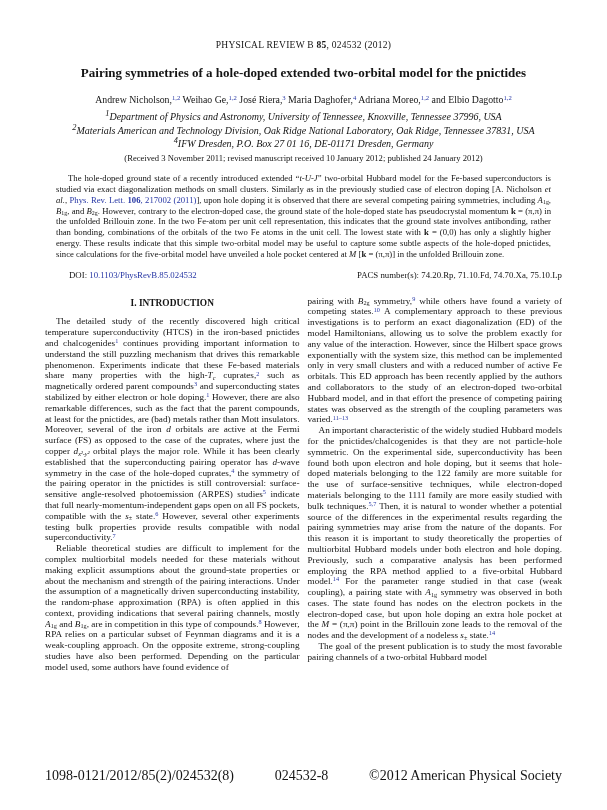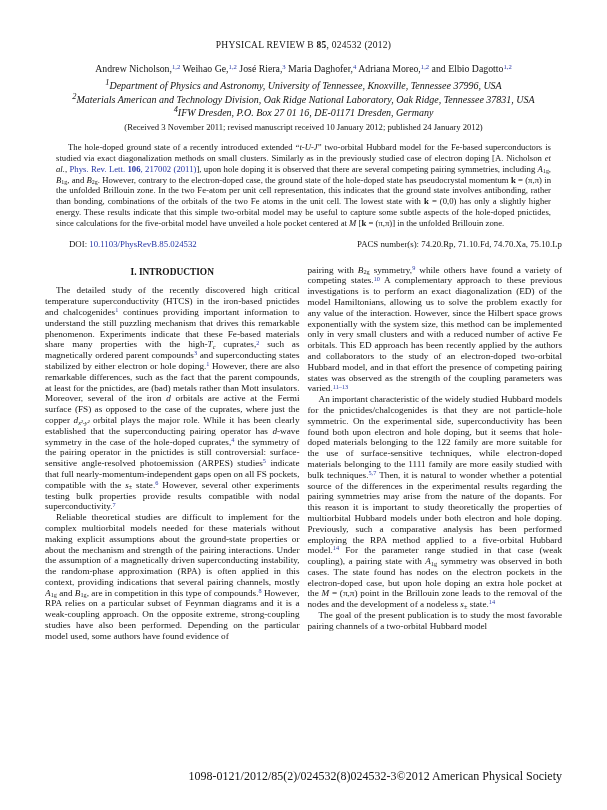--- a/index.html
+++ b/index.html
@@ -34,36 +34,37 @@
   }
   .col{
     flex:1;min-width:0;font-size:9.2px;line-height:10.8px;
     text-align:justify;hyphens:auto;
   }
   .section-heading{text-align:center;font-weight:bold;font-size:9.4px;margin:2px 0 8px 0;}
   .para{text-indent:11px;}
   .para.noindent{text-indent:0;}
   .page-footer{
     position:absolute;left:45px;right:45px;bottom:26px;
-    display:flex;justify-content:flex-end;font-size:12px;
+    display:flex;justify-content:space-between;font-size:14px;
   }
   
   .f-i{font-style:italic;}
   .f-b{font-weight:bold;}
   .f-sup{font-size:0.68em;position:relative;top:-0.45em;line-height:0;}
   .f-sub{font-size:0.68em;position:relative;top:0.28em;line-height:0;}
   .f-link{color:var(--link-color);}
 </style>
 </head>
 <body>
 
 <div class="page">
 
   <div class="journal-line"><span>PHYSICAL REVIEW B </span><span class="f-b">85</span><span>, 024532 (2012)</span></div>
 
+  <h1 class="paper-title">Pairing symmetries of a hole-doped extended two-orbital model for the pnictides</h1>
 
   <div class="author-line"><span>Andrew Nicholson,</span><span class="f-sup f-link">1,2</span><span> Weihao Ge,</span><span class="f-sup f-link">1,2</span><span> José Riera,</span><span class="f-sup f-link">3</span><span> Maria Daghofer,</span><span class="f-sup f-link">4</span><span> Adriana Moreo,</span><span class="f-sup f-link">1,2</span><span> and Elbio Dagotto</span><span class="f-sup f-link">1,2</span></div>
 
   <div class="affiliations">
     <div class="affiliation-line"><sup>1</sup><span>Department of Physics and Astronomy, University of Tennessee, Knoxville, Tennessee 37996, USA</span></div>
     <div class="affiliation-line"><sup>2</sup><span>Materials American and Technology Division, Oak Ridge National Laboratory, Oak Ridge, Tennessee 37831, USA</span></div>
     <div class="affiliation-line"><sup>4</sup><span>IFW Dresden, P.O. Box 27 01 16, DE-01171 Dresden, Germany</span></div>
   </div>
 
   <div class="received-line">(Received 3 November 2011; revised manuscript received 10 January 2012; published 24 January 2012)</div>
@@ -83,17 +84,17 @@
     </div>
     <div class="col">
       <p class="para noindent"><span>pairing with </span><span class="f-i">B</span><span class="f-sub">2g</span><span> symmetry,</span><span class="f-sup f-link">9</span><span> while others have found a variety of competing states.</span><span class="f-sup f-link">10</span><span> A complementary approach to these previous investigations is to perform an exact diagonalization (ED) of the model Hamiltonians, allowing us to solve the problem exactly for any value of the interaction. However, since the Hilbert space grows exponentially with the system size, this method can be implemented only in very small clusters and with a reduced number of active Fe orbitals. This ED approach has been recently applied by the authors and collaborators to the study of an electron-doped two-orbital Hubbard model, and in that effort the presence of competing pairing states was observed as the strength of the coupling parameters was varied.</span><span class="f-sup f-link">11–13</span></p>
       <p class="para"><span>An important characteristic of the widely studied Hubbard models for the pnictides/chalcogenides is that they are not particle-hole symmetric. On the experimental side, superconductivity has been found both upon electron and hole doping, but it seems that hole-doped materials belonging to the 122 family are more suitable for the use of surface-sensitive techniques, while electron-doped materials belonging to the 1111 family are more easily studied with bulk techniques.</span><span class="f-sup f-link">5,7</span><span> Then, it is natural to wonder whether a potential source of the differences in the experimental results regarding the pairing symmetries may arise from the nature of the dopants. For this reason it is important to study theoretically the properties of multiorbital Hubbard models under both electron and hole doping. Previously, such a comparative analysis has been performed employing the RPA method applied to a five-orbital Hubbard model.</span><span class="f-sup f-link">14</span><span> For the parameter range studied in that case (weak coupling), a pairing state with </span><span class="f-i">A</span><span class="f-sub">1g</span><span> symmetry was observed in both cases. The state found has nodes on the electron pockets in the electron-doped case, but upon hole doping an extra hole pocket at the </span><span class="f-i">M</span><span> = (π,π) point in the Brillouin zone leads to the removal of the nodes and the development of a nodeless </span><span class="f-i">s</span><span class="f-sub">±</span><span> state.</span><span class="f-sup f-link">14</span></p>
       <p class="para"><span>The goal of the present publication is to study the most favorable pairing channels of a two-orbital Hubbard model</span></p>
     </div>
   </div>
 
   <div class="page-footer">
     <span>1098-0121/2012/85(2)/024532(8)</span>
-    <span>024532-3</span>
+    <span>024532-8</span>
     <span>©2012 American Physical Society</span>
   </div>
 
 </div>
 
 </body></html>

